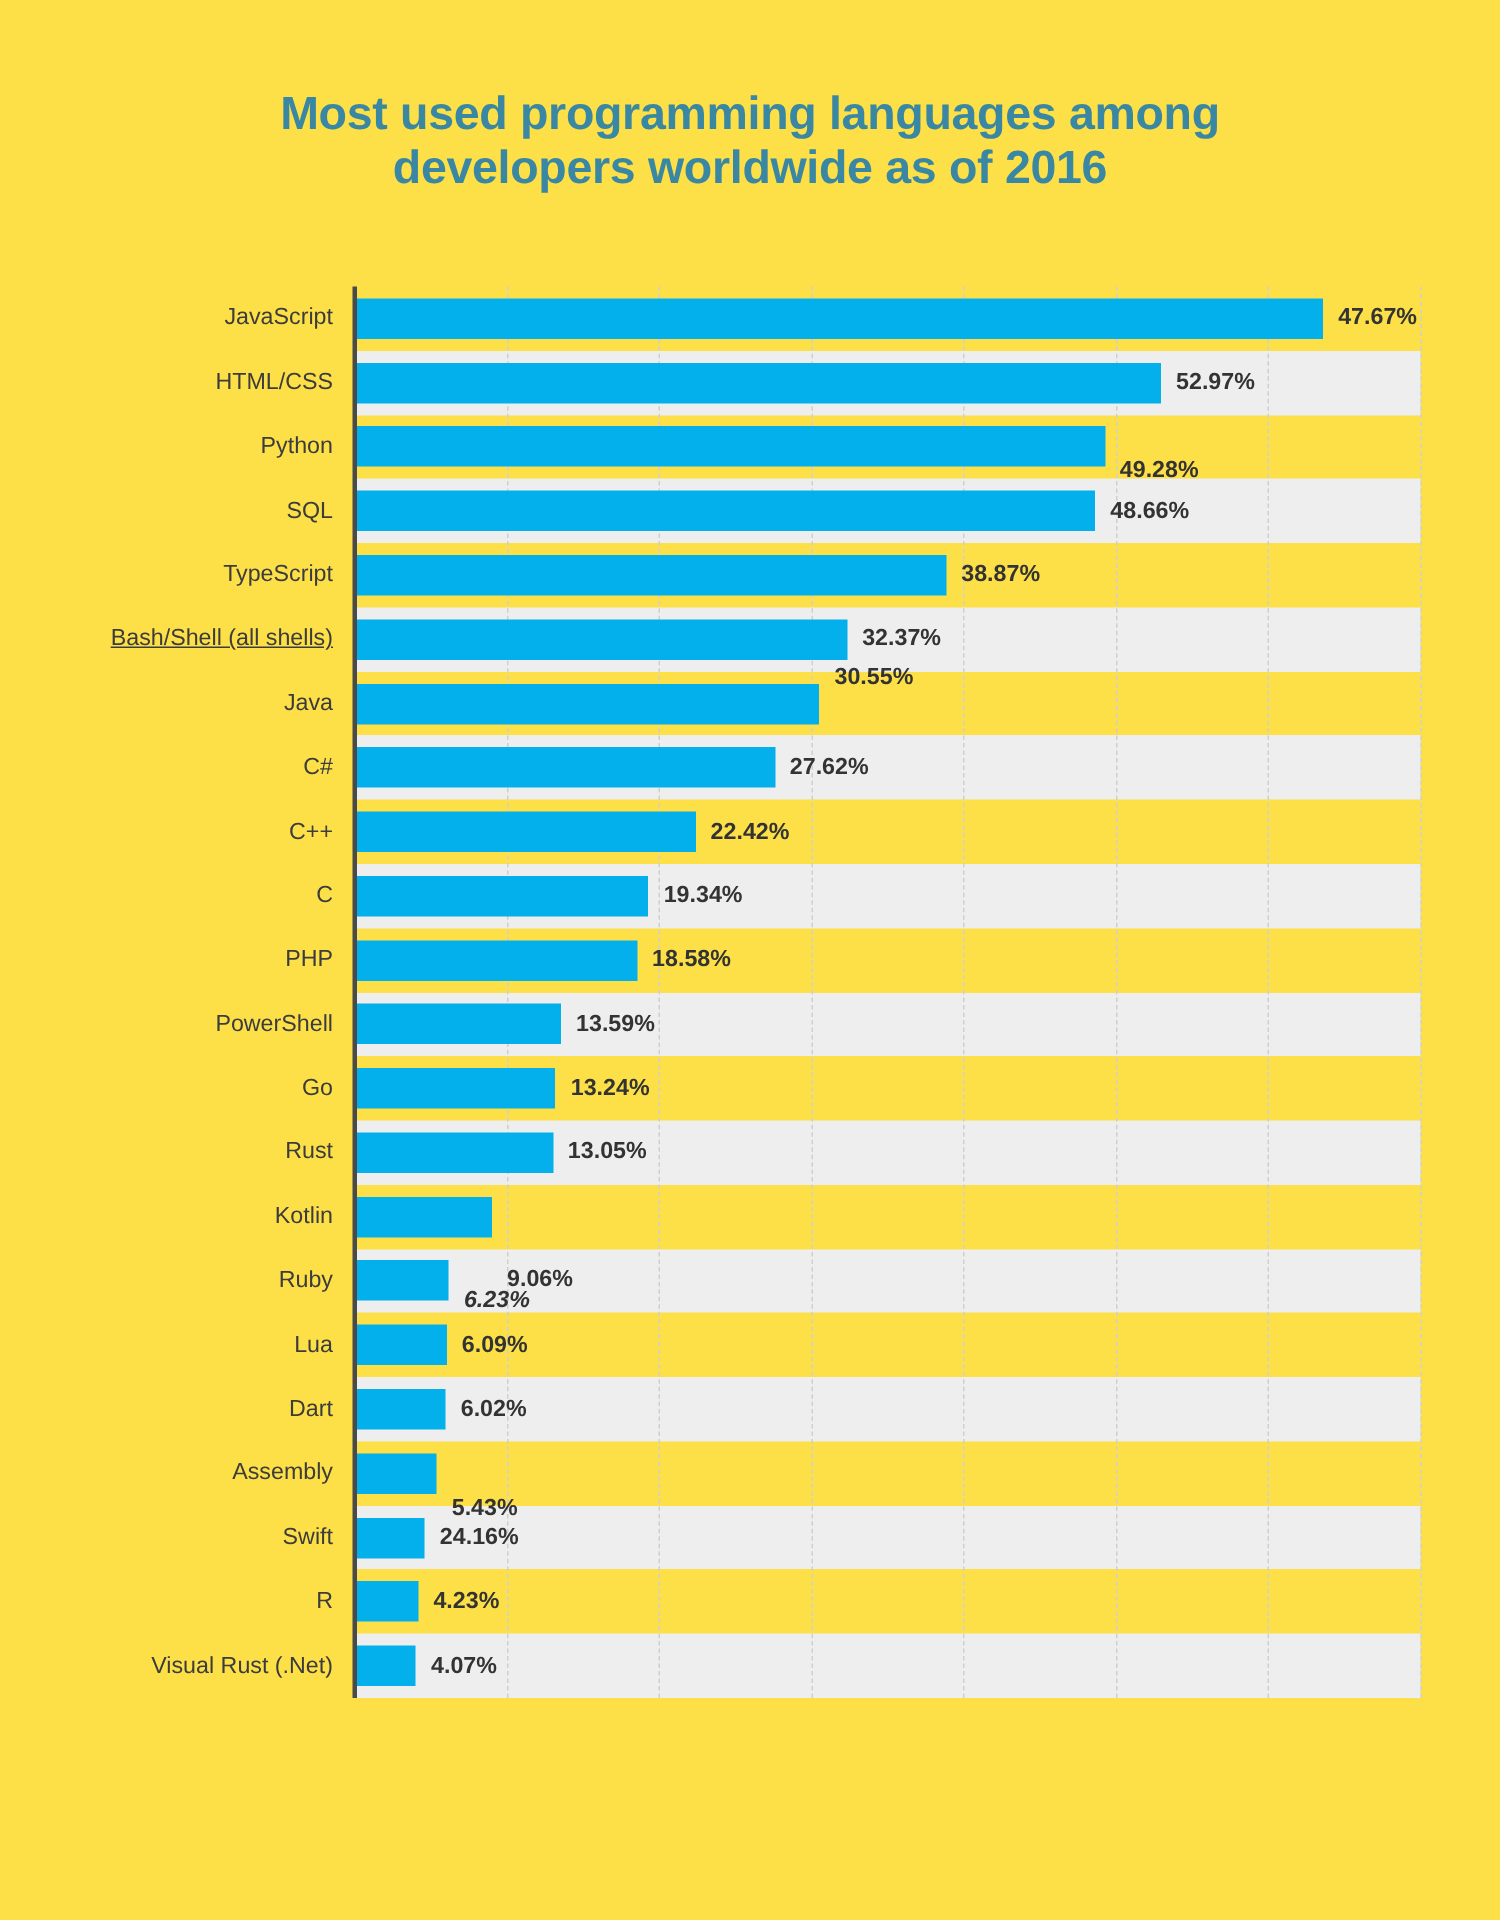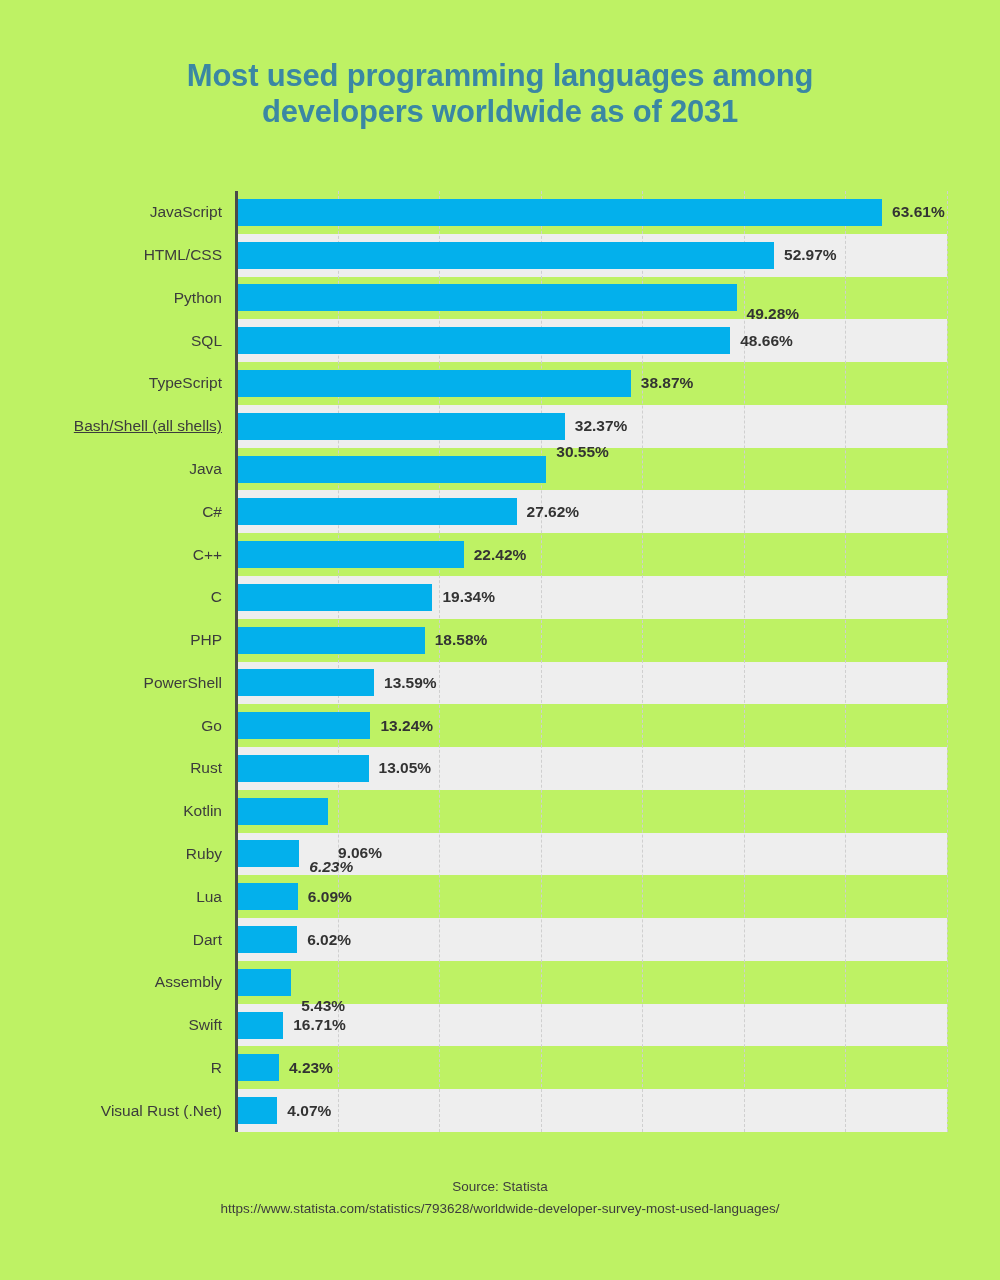--- a/index.html
+++ b/index.html
@@ -5,21 +5,21 @@
   * { margin:0; padding:0; box-sizing:border-box; }
   html, body {
     width:1000px; height:1280px;
     background:#f5f5f5;
     font-family:"Liberation Sans", sans-serif;
     overflow:hidden;
   }
   #page {
     position:relative;
     width:1000px; height:1280px;
-    background:#bef264;
+    background:#fde047;
   }
 
   
   .title-block {
     position:absolute;
     left:100px; top:58px;
     width:800px;
     text-align:center;
   }
   .title-block .title-line {
@@ -108,21 +108,21 @@
   .source .src-line1 { font-size:13.5px; line-height:22px; }
   .source .src-line2 { font-size:13.5px; line-height:22px; }
 </style>
 </head>
 <body>
 
 <div id="page">
 
   <div class="title-block">
     <div class="title-line">Most used programming languages among</div>
-    <div class="title-line">developers worldwide as of 2031</div>
+    <div class="title-line">developers worldwide as of 2016</div>
   </div>
 
   <div class="chart-area">
     <div class="ylabels">
         <div class="ylabel" style="top: 13.3864px; padding-left: 38px;">JavaScript</div>
         <div class="ylabel" style="top: 56.1591px;">HTML/CSS</div>
         <div class="ylabel" style="top: 98.9318px;">Python</div>
         <div class="ylabel" style="top: 141.705px;">SQL</div>
         <div class="ylabel" style="top: 184.477px;">TypeScript</div>
         <div class="ylabel" style="top: 227.25px; text-decoration: underline;">Bash/Shell (all shells)</div>
@@ -156,21 +156,21 @@
         <div class="band" style="top: 812.682px; height: 42.7727px; background: rgb(238, 238, 238);"></div>
         <div class="band" style="top: 898.227px; height: 42.7727px; background: rgb(238, 238, 238);"></div>
         <div class="gridline" style="left: 101.571px;"></div>
         <div class="gridline" style="left: 203.143px;"></div>
         <div class="gridline" style="left: 304.714px;"></div>
         <div class="gridline" style="left: 406.286px;"></div>
         <div class="gridline" style="left: 507.857px;"></div>
         <div class="gridline" style="left: 609.429px;"></div>
         <div class="gridline" style="left: 711px;"></div>
         <div class="bar" title="JavaScript 63.61%" style="top: 7.88636px; width: 646.096px; background: rgb(3, 176, 236);"></div>
-        <div class="bar-value" style="left: 656.096px; top: 13.3864px;">63.61%</div>
+        <div class="bar-value" style="left: 656.096px; top: 13.3864px;">47.67%</div>
         <div class="bar" title="HTML/CSS 52.97%" style="top: 50.6591px; width: 538.024px; background: rgb(3, 176, 236);"></div>
         <div class="bar-value" style="left: 548.024px; top: 56.1591px;">52.97%</div>
         <div class="bar" title="Python 49.28%" style="top: 93.4318px; width: 500.544px; background: rgb(3, 176, 236);"></div>
         <div class="bar-value" style="left: 510.544px; top: 98.9318px; margin-top: 16px;">49.28%</div>
         <div class="bar" title="SQL 48.66%" style="top: 136.205px; width: 494.247px; background: rgb(3, 176, 236);"></div>
         <div class="bar-value" style="left: 504.247px; top: 141.705px;">48.66%</div>
         <div class="bar" title="TypeScript 38.87%" style="top: 178.977px; width: 394.808px; background: rgb(3, 176, 236);"></div>
         <div class="bar-value" style="left: 404.808px; top: 184.477px;">38.87%</div>
         <div class="bar" title="Bash/Shell (all shells) 32.37%" style="top: 221.75px; width: 328.787px; background: rgb(3, 176, 236);"></div>
         <div class="bar-value" style="left: 338.787px; top: 227.25px;">32.37%</div>
@@ -194,27 +194,23 @@
         <div class="bar-value" style="left: 102.024px; top: 612.205px; margin-top: 42px;">9.06%</div>
         <div class="bar" title="Ruby 6.23%" style="top: 649.477px; width: 63.279px; background: rgb(3, 176, 236);"></div>
         <div class="bar-value" style="left: 73.279px; top: 668px; font-style: italic;">6.23%</div>
         <div class="bar" title="Lua 6.09%" style="top: 692.25px; width: 61.857px; background: rgb(3, 176, 236);"></div>
         <div class="bar-value" style="left: 71.857px; top: 697.75px;">6.09%</div>
         <div class="bar" title="Dart 6.02%" style="top: 735.023px; width: 61.146px; background: rgb(3, 176, 236);"></div>
         <div class="bar-value" style="left: 71.146px; top: 740.523px;">6.02%</div>
         <div class="bar" title="Assembly 5.43%" style="top: 777.795px; width: 55.1533px; background: rgb(3, 176, 236);"></div>
         <div class="bar-value" style="left: 65.1533px; top: 807px;">5.43%</div>
         <div class="bar" title="Swift 4.65%" style="top: 820.568px; width: 47.2307px; background: rgb(3, 176, 236);"></div>
-        <div class="bar-value" style="left: 57.2307px; top: 826.068px;">16.71%</div>
+        <div class="bar-value" style="left: 57.2307px; top: 826.068px;">24.16%</div>
         <div class="bar" title="R 4.23%" style="top: 863.341px; width: 42.9647px; background: rgb(3, 176, 236);"></div>
         <div class="bar-value" style="left: 52.9647px; top: 868.841px;">4.23%</div>
         <div class="bar" title="Visual Basic (.Net) 4.07%" style="top: 906.114px; width: 41.3396px; background: rgb(3, 176, 236);"></div>
         <div class="bar-value" style="left: 51.3396px; top: 911.614px;">4.07%</div>
       </div>
     <div class="axis-line"></div>
   </div>
 
-  <div class="source">
-    <div class="src-line1">Source: Statista</div>
-    <div class="src-line2">https://www.statista.com/statistics/793628/worldwide-developer-survey-most-used-languages/</div>
-  </div>
 
 </div>
 
 </body></html>

